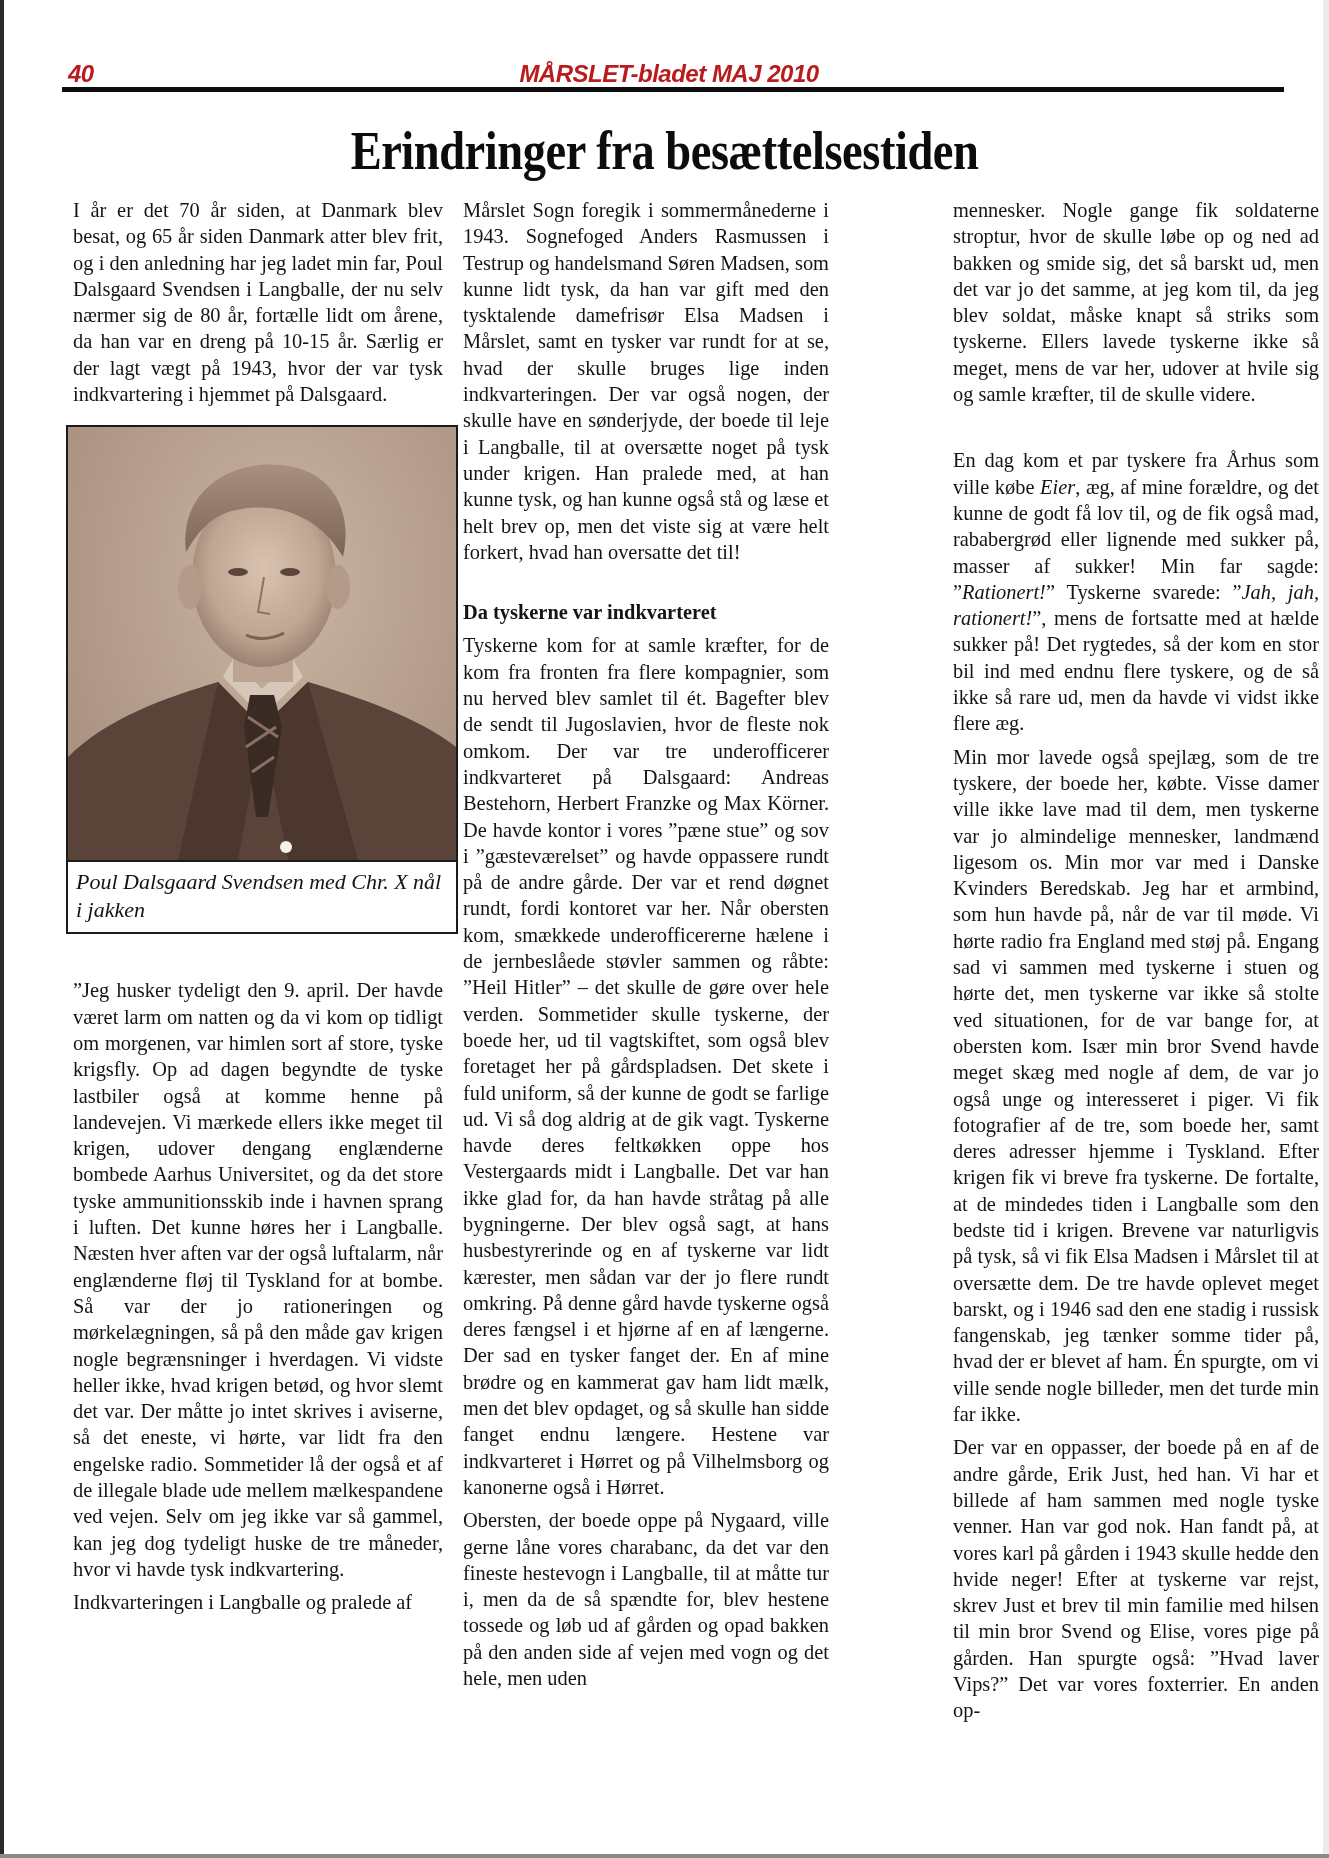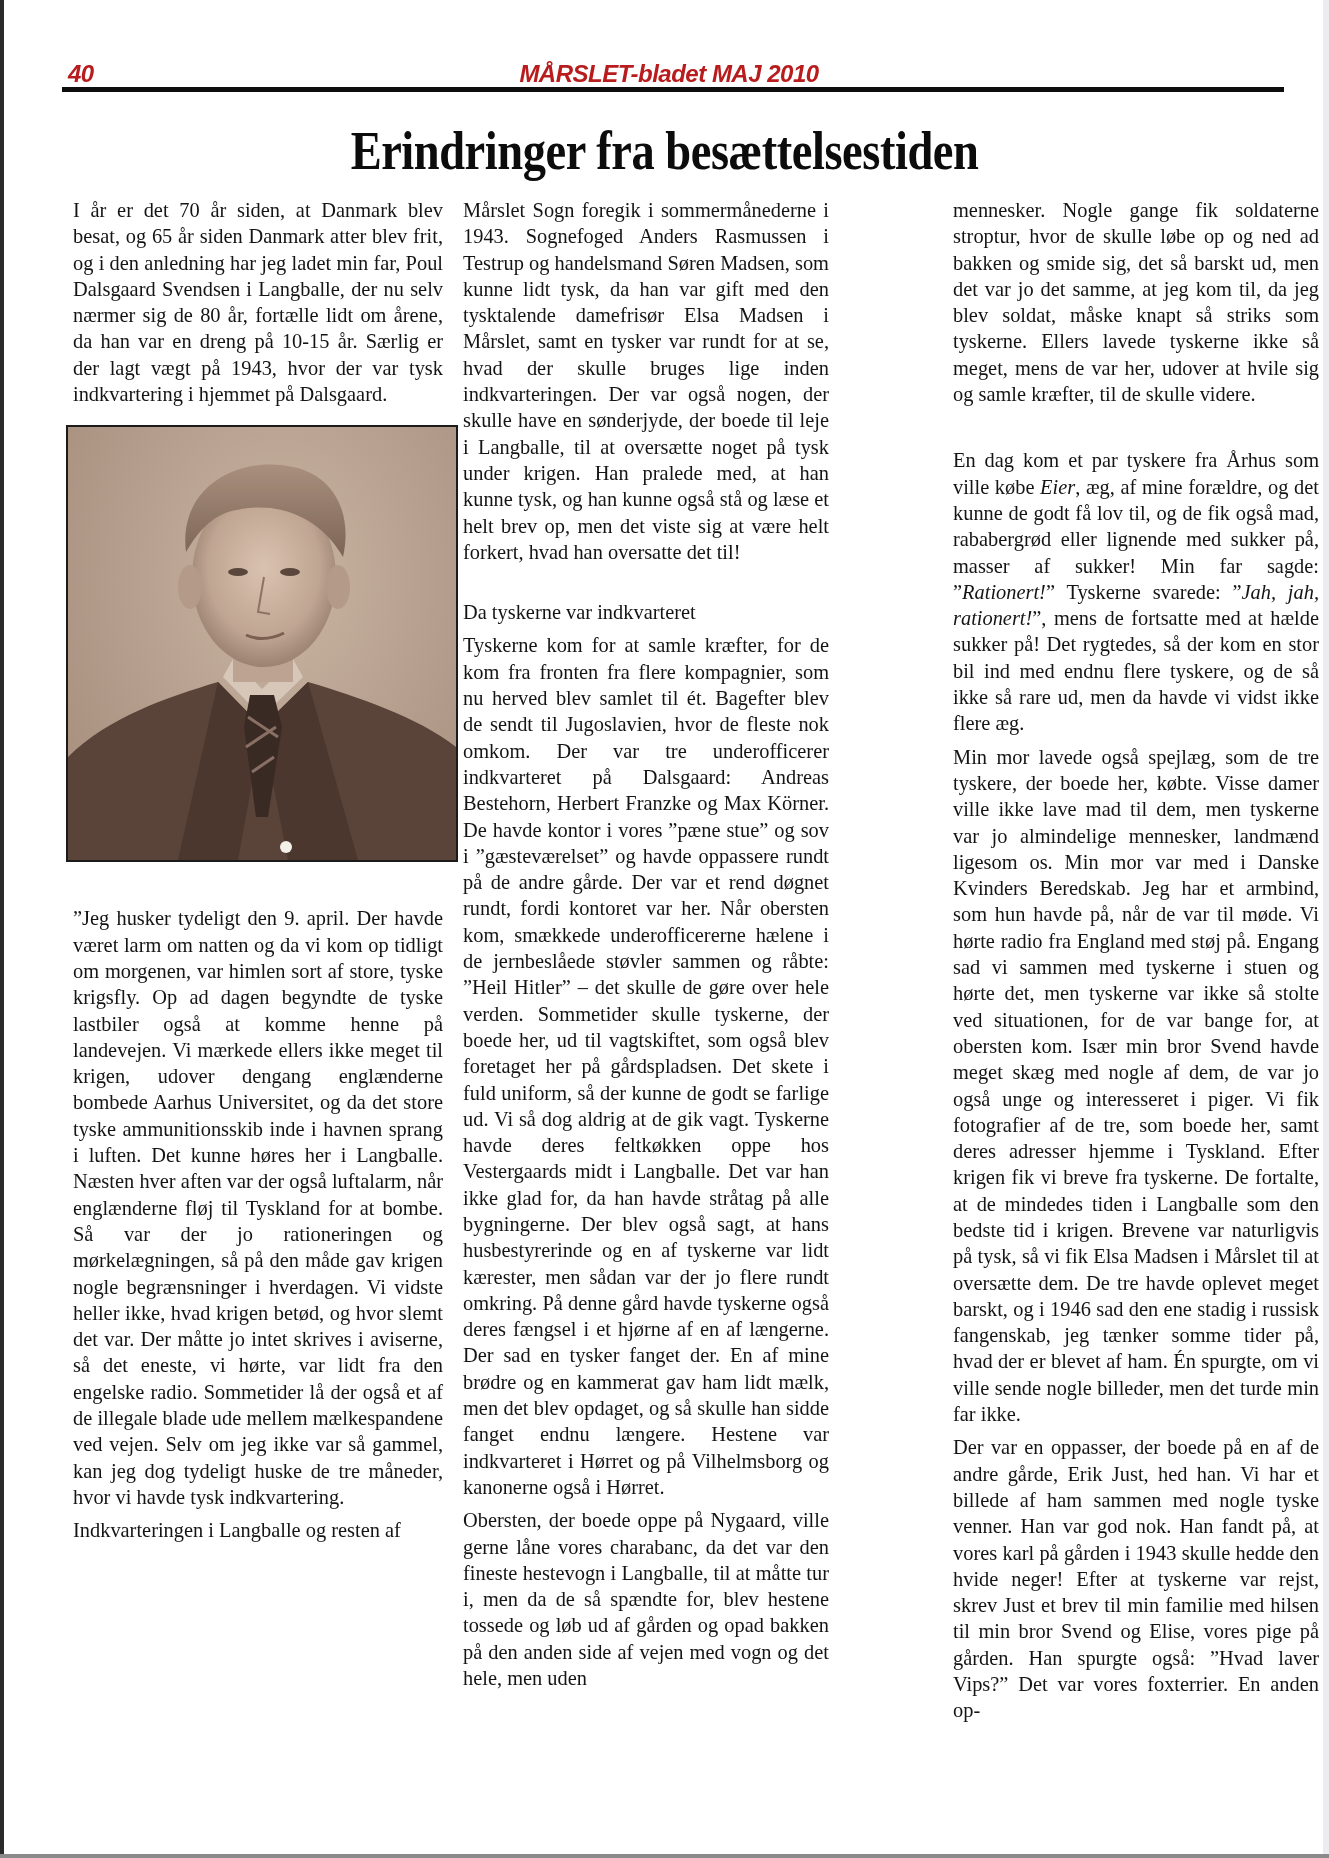--- a/index.html
+++ b/index.html
@@ -26,21 +26,21 @@
     font-size: 54px; letter-spacing: -0.5px; transform: scaleX(0.86); color: #0c0c0c;
   }
 
   .col { position: absolute; top: 190px; font-size: 20.4px; line-height: 26.3px; text-align: justify; }
   .col p { margin: 7px; }
   .col-1 { left: 66px; width: 384px; }
   .col-2 { left: 456px; width: 380px; }
   .col-3 { left: 946px; width: 380px; }
   .gap { height: 26px; }
   .gap-sm { height: 20px; }
-  .subhead { font-weight: normal; }
+  .subhead { font-weight: bold; }
   em { }
 
   .photo-frame {
     position: relative; margin-top: 18px; width: 388px; border: 2px solid #1b1b1b; background: #fff;
   }
   .photo {
     position: relative; width: 388px; height: 433px; overflow: hidden;
     background: radial-gradient(ellipse at 55% 35%, #c9b4a2 0%, #b8a190 45%, #a38b7a 100%);
   }
   .photo svg { display: block; }
@@ -103,25 +103,26 @@
         <ellipse cx="170" cy="145" rx="10" ry="4" fill="#5b463c"></ellipse>
         <ellipse cx="222" cy="145" rx="10" ry="4" fill="#5b463c"></ellipse>
 
         <path d="M196,150 L190,185 L202,187" stroke="#8e7363" stroke-width="2" fill="none"></path>
 
         <path d="M178,208 Q196,216 216,206" stroke="#7a5f52" stroke-width="3" fill="none"></path>
 
         <circle cx="218" cy="420" r="6" fill="#f4f0ea"></circle>
       </svg>
     </div>
+    <div class="caption">Poul Dalsgaard Svendsen med Chr. X nål i jakken</div>
   </div>
 
   <div class="gap" style="height:36px"></div>
   <p>”Jeg husker tydeligt den 9. april. Der havde været larm om natten og da vi kom op tidligt om morgenen, var himlen sort af store, tyske krigsfly. Op ad dagen begyndte de tyske lastbiler også at komme henne på landevejen. Vi mærkede ellers ikke meget til krigen, udover dengang englænderne bombede Aarhus Universitet, og da det store tyske ammunitionsskib inde i havnen sprang i luften. Det kunne høres her i Langballe. Næsten hver aften var der også luftalarm, når englænderne fløj til Tyskland for at bombe. Så var der jo rationeringen og mørkelægningen, så på den måde gav krigen nogle begrænsninger i hverdagen. Vi vidste heller ikke, hvad krigen betød, og hvor slemt det var. Der måtte jo intet skrives i aviserne, så det eneste, vi hørte, var lidt fra den engelske radio. Sommetider lå der også et af de illegale blade ude mellem mælkespandene ved vejen. Selv om jeg ikke var så gammel, kan jeg dog tydeligt huske de tre måneder, hvor vi havde tysk indkvartering.</p>
-  <p>Indkvarteringen i Langballe og resten af</p>
+  <p>Indkvarteringen i Langballe og pralede af</p>
 </div>
 
 <div class="col col-2">
   <p>Mårslet Sogn foregik i sommermånederne i 1943. Sognefoged Anders Rasmussen i Testrup og handelsmand Søren Madsen, som kunne lidt tysk, da han var gift med den tysktalende damefrisør Elsa Madsen i Mårslet, samt en tysker var rundt for at se, hvad der skulle bruges lige inden indkvarteringen. Der var også nogen, der skulle have en sønderjyde, der boede til leje i Langballe, til at oversætte noget på tysk under krigen. Han pralede med, at han kunne tysk, og han kunne også stå og læse et helt brev op, men det viste sig at være helt forkert, hvad han oversatte det til!</p>
   <div class="gap-sm"></div>
   <p class="subhead">Da tyskerne var indkvarteret</p>
   <p>Tyskerne kom for at samle kræfter, for de kom fra fronten fra flere kompagnier, som nu herved blev samlet til ét. Bagefter blev de sendt til Jugoslavien, hvor de fleste nok omkom. Der var tre underofficerer indkvarteret på Dalsgaard: Andreas Bestehorn, Herbert Franzke og Max Körner. De havde kontor i vores ”pæne stue” og sov i ”gæsteværelset” og havde oppassere rundt på de andre gårde. Der var et rend døgnet rundt, fordi kontoret var her. Når obersten kom, smækkede underofficererne hælene i de jernbeslåede støvler sammen og råbte: ”Heil Hitler” – det skulle de gøre over hele verden.  Sommetider skulle tyskerne, der boede her, ud til vagtskiftet, som også blev foretaget her på gårdspladsen. Det skete i fuld uniform, så der kunne de godt se farlige ud. Vi så dog aldrig at de gik vagt. Tyskerne havde deres feltkøkken oppe hos Vestergaards midt i Langballe. Det var han ikke glad for, da han havde stråtag på alle bygningerne. Der blev også sagt, at hans husbestyrerinde og en af tyskerne var lidt kærester, men sådan var der jo flere rundt omkring. På denne gård havde tyskerne også deres fængsel i et hjørne af en af længerne. Der sad en tysker fanget der. En af mine brødre og en kammerat gav ham lidt mælk, men det blev opdaget, og så skulle han sidde fanget endnu længere. Hestene var indkvarteret i Hørret og på Vilhelmsborg og kanonerne også i Hørret.</p>
   <p>Obersten, der boede oppe på Nygaard, ville gerne låne vores charabanc, da det var den fineste hestevogn i Langballe, til at måtte tur i, men da de så spændte for, blev hestene tossede og løb ud af gården og opad bakken på den anden side af vejen med vogn og det hele, men uden</p>
 </div>
 

